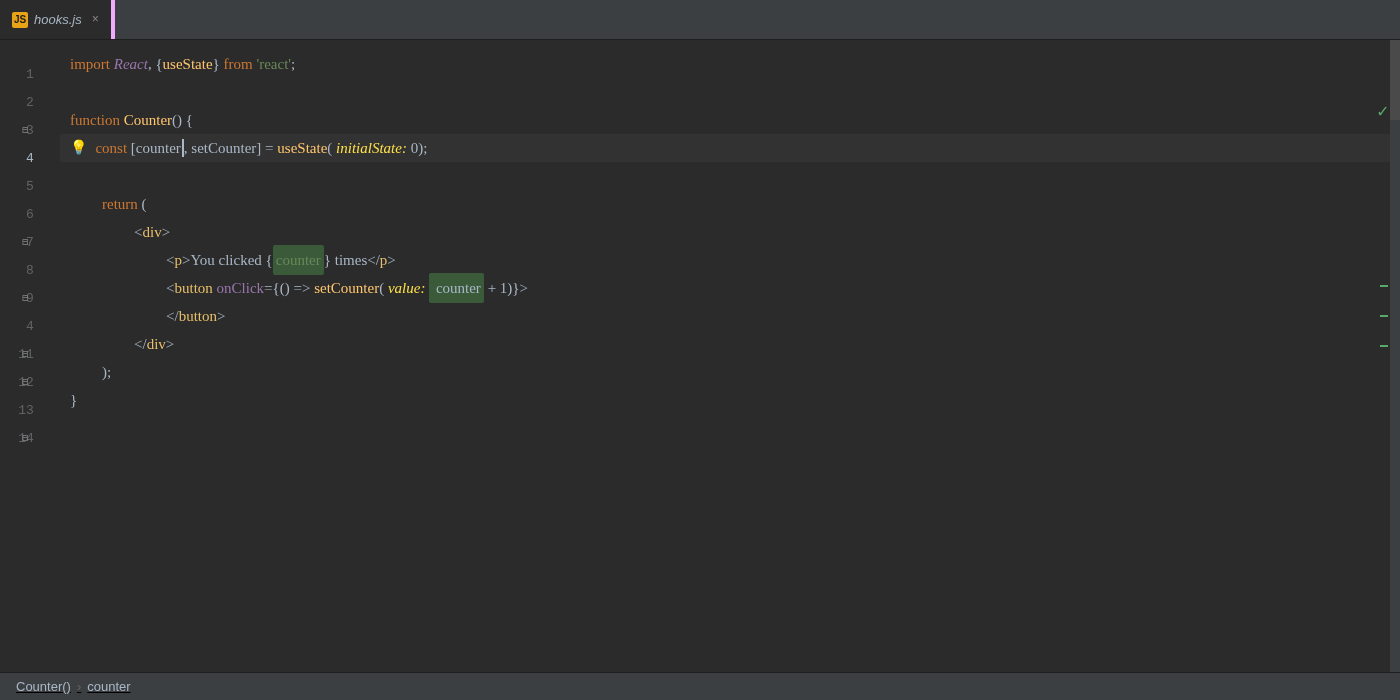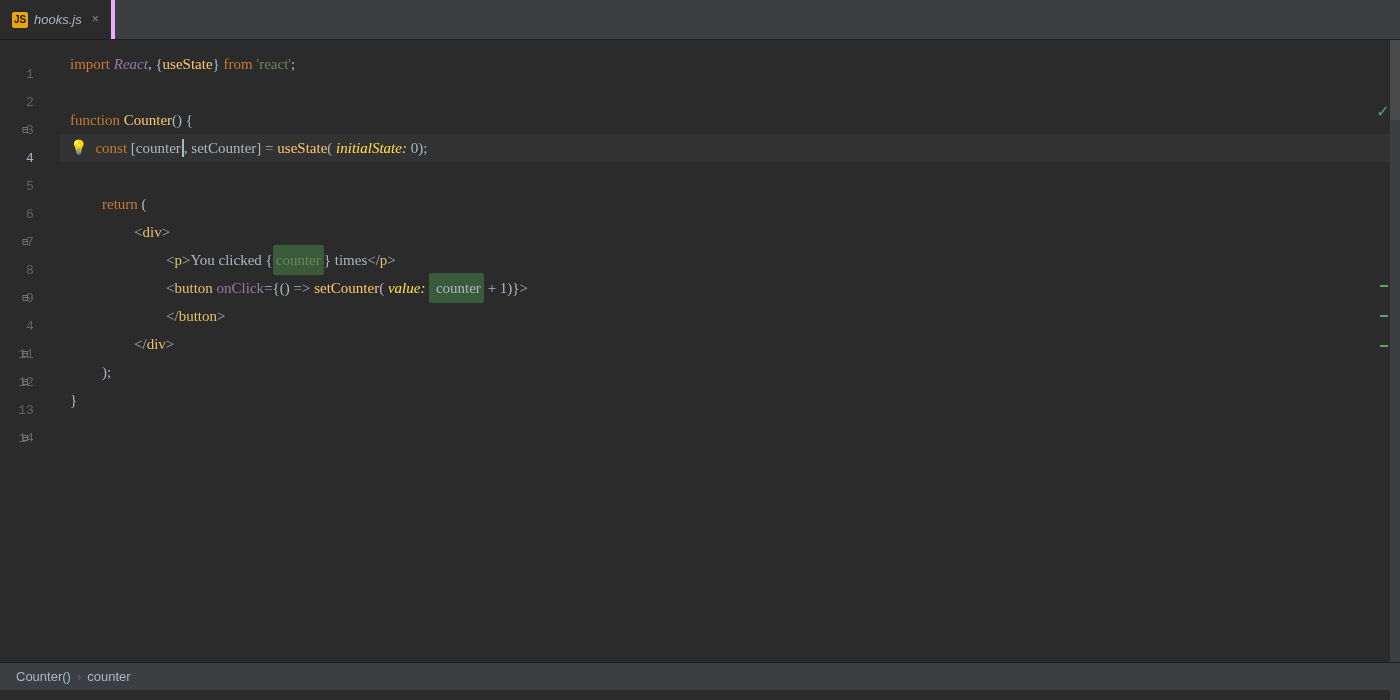--- a/index.html
+++ b/index.html
@@ -159,29 +159,30 @@
     .green-dash {
       position: absolute;
       right: 12px;
       width: 8px;
       height: 2px;
       background: #59a869;
     }
 
     .status-bar {
       position: absolute;
-      bottom: 10px;
+      bottom: 0;
       left: 0;
       right: 0;
       height: 28px;
       background: #3c3f41;
       display: flex;
       align-items: center;
       padding: 0 16px;
       border-top: 1px solid #1e1e1e;
+      text-decoration: underline;
     }
 
     .status-breadcrumb {
       color: #888;
       font-family: sans-serif;
       font-size: 13px;
       display: flex;
       align-items: center;
       gap: 6px;
     }

